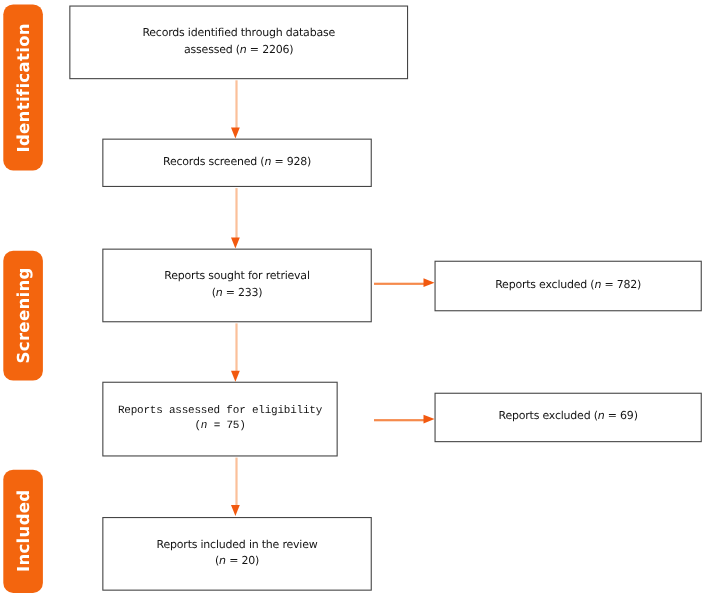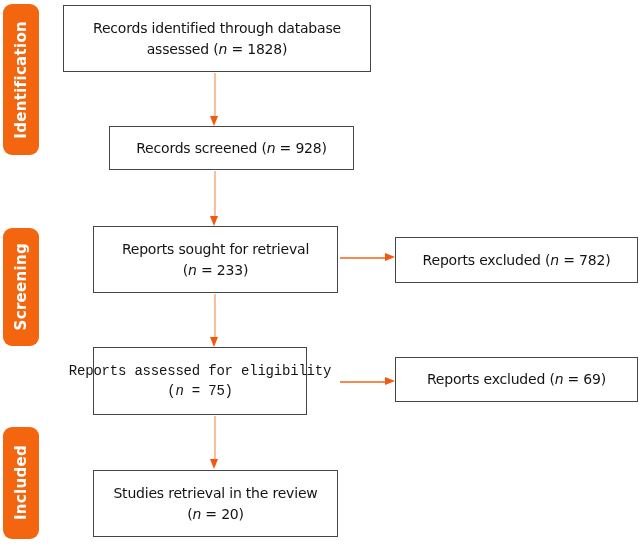--- a/index.html
+++ b/index.html
@@ -40,21 +40,21 @@
     position: absolute;
     background: #ffffff;
     border: 1.5px solid #454545;
     box-sizing: border-box;
     display: flex;
     flex-direction: column;
     align-items: center;
     justify-content: center;
     text-align: center;
     color: #141414;
-    font-size: 14px;
+    font-size: 10px;
     letter-spacing: -0.2px;
     line-height: 1.45;
   }
   .box .line { white-space: nowrap; }
   .box .line:empty { display: none; }
   .nvar { font-style: italic; }
   
   .vline {
     position: absolute;
     width: 2px;
@@ -78,21 +78,21 @@
     border-top: 4.5px solid transparent;
     border-bottom: 4.5px solid transparent;
     border-left: 10px solid #F2590F;
   }
   
   #stage-identification { top: 4px;   height: 151px; }
   #stage-screening      { top: 228px; height: 118px; }
   #stage-included       { top: 427px; height: 112px; }
 
   #box-identified { left: 63px;  top: 5px;   width: 308px; height: 67px; }
-  #box-screened   { left: 93px;  top: 126px; width: 245px; height: 44px; margin-left: 16px; }
+  #box-screened   { left: 93px;  top: 126px; width: 245px; height: 44px; }
   #box-sought     { left: 93px;  top: 226px; width: 245px; height: 67px; }
   #box-assessed   { left: 93px;  top: 347px; width: 214px; height: 68px; font-family: Liberation Mono, monospace; }
   #box-included   { left: 93px;  top: 470px; width: 245px; height: 67px; }
   #box-excluded1  { left: 395px; top: 237px; width: 243px; height: 46px; }
   #box-excluded2  { left: 395px; top: 357px; width: 243px; height: 45px; }
 
   #arrow1-line { left: 214px; top: 73px;  height: 44px; }
   #arrow1-head { left: 210px; top: 116px; }
   #arrow2-line { left: 214px; top: 171px; height: 46px; }
   #arrow2-head { left: 210px; top: 216px; }
@@ -116,21 +116,21 @@
   </div>
   <div class="stage" id="stage-screening">
     <span class="vtext">Screening</span>
   </div>
   <div class="stage" id="stage-included">
     <span class="vtext">Included</span>
   </div>
 
   <div class="box" id="box-identified">
     <div class="line">Records identified through database</div>
-    <div class="line"><span>assessed (</span><span class="nvar">n</span><span> = 1828)</span></div>
+    <div class="line"><span>assessed (</span><span class="nvar">n</span><span> = 2206)</span></div>
   </div>
 
   <div class="box" id="box-screened">
 
     <div class="line"><span>Records screened (</span><span class="nvar">n</span><span> = 928)</span></div>
   </div>
 
   <div class="box" id="box-sought">
     <div class="line">Reports sought for retrieval</div>
     <div class="line"><span>(</span><span class="nvar">n</span><span> = 233)</span></div>
@@ -145,21 +145,21 @@
     <div class="line">Reports assessed for eligibility</div>
     <div class="line"><span>(</span><span class="nvar">n</span><span> = 75)</span></div>
   </div>
 
   <div class="box" id="box-excluded2">
 
     <div class="line"><span>Reports excluded (</span><span class="nvar">n</span><span> = 69)</span></div>
   </div>
 
   <div class="box" id="box-included">
-    <div class="line">Studies retrieval in the review</div>
+    <div class="line">Reports included in the review</div>
     <div class="line"><span>(</span><span class="nvar">n</span><span> = 20)</span></div>
   </div>
 
   <div class="vline" id="arrow1-line"></div>
   <div class="head-down" id="arrow1-head"></div>
 
   <div class="vline" id="arrow2-line"></div>
   <div class="head-down" id="arrow2-head"></div>
 
   <div class="vline" id="arrow3-line"></div>

